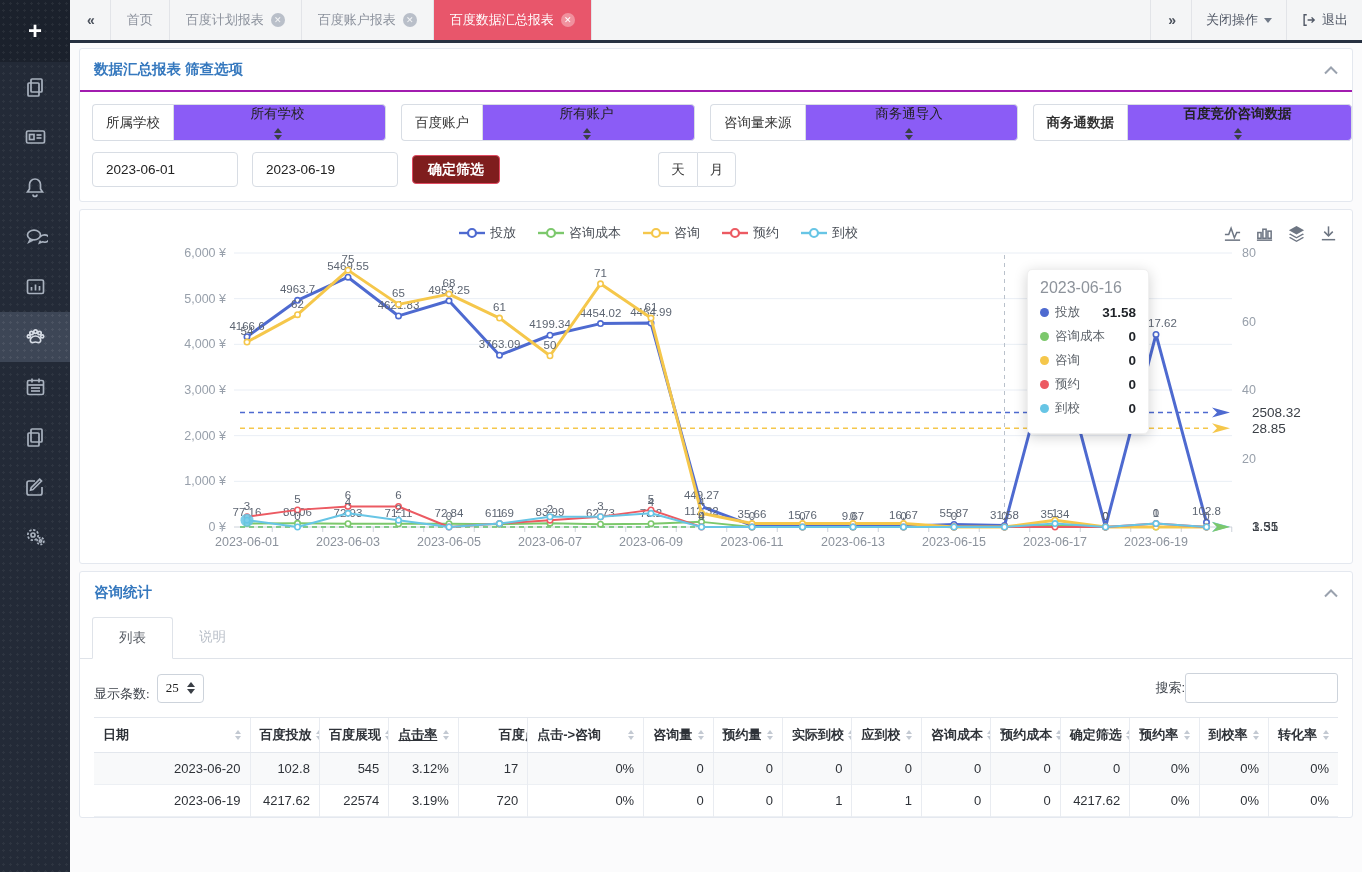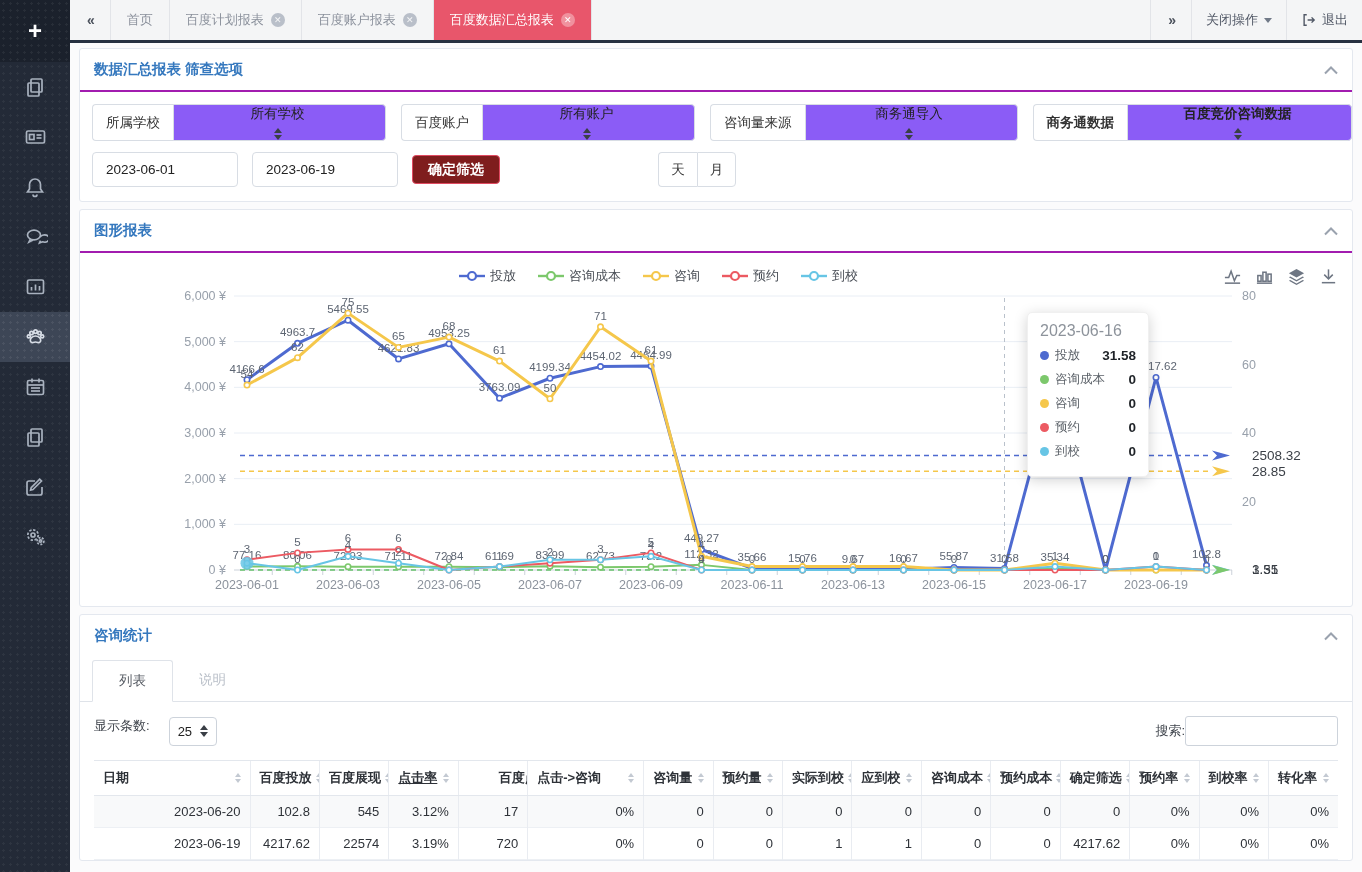--- a/index.html
+++ b/index.html
@@ -89,21 +89,21 @@
   .tt-row { display:flex; align-items:center; font-size:12.5px; color:#5b6168; margin:7px 0; }
   .tt-dot { width:9px; height:9px; border-radius:50%; margin-right:6px; flex:0 0 9px; }
   .tt-val { margin-left:auto; font-weight:bold; color:#1e2227; font-size:13.5px; }
 
   
   .tabs-line { border-bottom:1px solid #dfe3e9; display:flex; padding:0 12px; margin-top:4px; }
   .stat-tab { padding:11px 26px; font-size:13.5px; color:#555a62; cursor:pointer; margin-bottom:-1px; }
   .stat-tab.active { background:#fff; border:1px solid #dfe3e9; border-bottom:1px solid #fff; border-radius:3px 3px 0 0; }
   .stat-tab.muted { color:#b9bfc8; }
   .table-controls { display:flex; align-items:center; padding:14px 14px 2px 14px; font-size:13px; color:#3e434b; }
-  .pagesize { display:flex; align-items:flex-start; gap:19px; }
+  .pagesize { display:flex; align-items:flex-end; gap:7px;font-family:Liberation Serif, serif; }
   .ps-select { border:1px solid #cdd3db; border-radius:4px; height:29px; display:flex; align-items:center;
     gap:8px; padding:0 8px; cursor:pointer; color:#222; }
   .search { margin-left:auto; display:flex; align-items:center; gap:0; }
   .search input { width:153px; height:30px; border:1px solid #cdd3db; border-radius:3px; padding:0 8px;
     font-size:13px; font-family:inherit; }
   .tbl-wrap { padding:12px 14px 0 14px; }
   table.data { width:100%; border-collapse:collapse; font-size:13px; color:#2e3238; table-layout:fixed; }
   table.data th, table.data td { border-left:1px solid #e9ecf1; padding:8px 9px; text-align:right;
     overflow:hidden; white-space:nowrap; }
   table.data th:first-child, table.data td:first-child { border-left:none; }
@@ -300,28 +300,20 @@
             <button class="btn-red">确定筛选</button>
             <div class="period">
               <span class="p-btn">天</span>
               <span class="p-btn">月</span>
             </div>
           </div>
         </div>
       </div>
 
       <div class="panel">
-        <div class="panel-head">
-          <span class="panel-title">图形报表</span>
-          <span class="chev">
-            <svg width="14" height="9" viewBox="0 0 14 9">
-                <polyline points="1,7.5 7,1.5 13,7.5"></polyline>
-              </svg>
-          </span>
-        </div>
         <div class="chart-wrap">
           <div class="chart-header">
             <div class="legend" id="legend">
                 <span class="legend-item">
                   <svg width="26" height="12" viewBox="0 0 26 12">
                     <line x1="0" y1="6" x2="26" y2="6" stroke="#4e6ad0" stroke-width="2.4"></line>
                     <circle cx="13" cy="6" r="4" fill="#fff" stroke="#4e6ad0" stroke-width="2.2"></circle>
                   </svg>
                   <span>投放</span>
                 </span>

